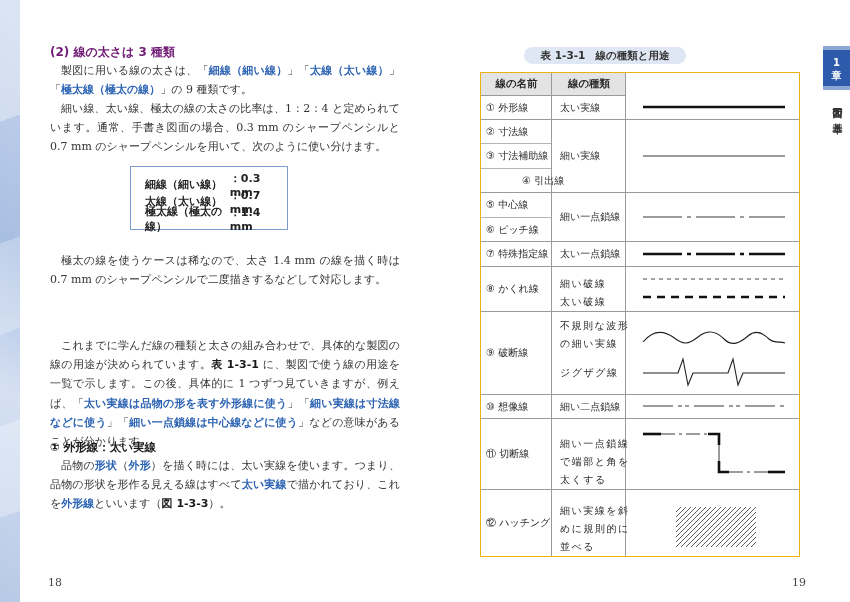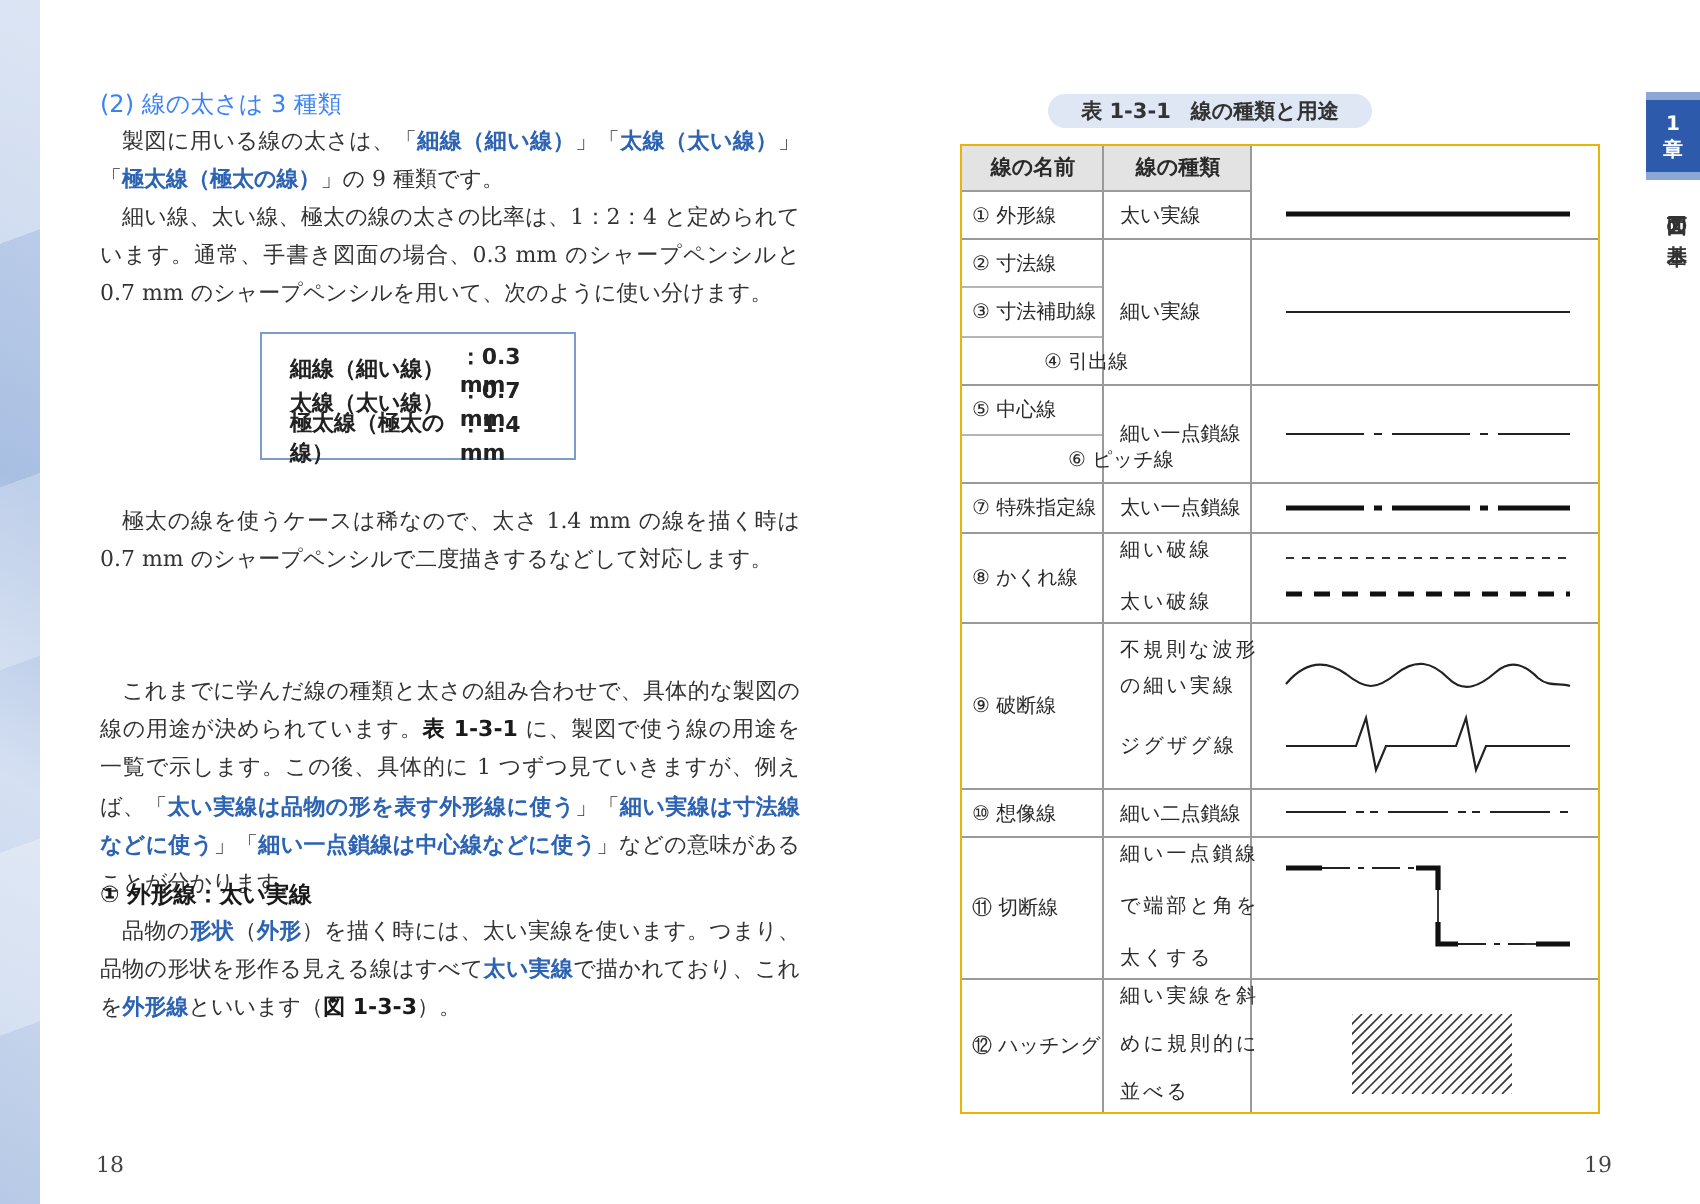--- a/index.html
+++ b/index.html
@@ -15,21 +15,21 @@
       linear-gradient(160deg, rgba(255,255,255,0.35) 0 20%, transparent 20% 40%, rgba(255,255,255,0.25) 40% 55%, transparent 55% 70%, rgba(255,255,255,0.3) 70% 85%, transparent 85%),
       linear-gradient(30deg, #b7c9e6 0%, #d5e0f2 35%, #a9bfe2 60%, #c9d7ee 100%);
   }
   .page { position: absolute; top: 0; height: 602px; }
   .page-left { left: 20px; width: 405px; }
   .page-right { left: 425px; width: 425px; }
 
   .sec-title {
     position: absolute; left: 30px; top: 44px;
     font-family: "DejaVu Sans", "Liberation Sans", sans-serif;
-    font-weight: normal; font-size: 12px; color: #3b82f6;
+    font-weight: bold; font-size: 12px; color: #701a75;
   }
   .para {
     position: absolute; left: 30px; width: 350px;
     font-size: 11px; line-height: 19.2px; color: #333;
     text-align: justify; margin: 0;
   }
   .hl {
     color: #2c63b3; font-weight: bold;
     font-family: "DejaVu Sans", "Liberation Sans", sans-serif;
   }
@@ -80,21 +80,21 @@
     display: flex; align-items: center;
   }
   .hdr {
     background: #e3e3e3; justify-content: center; font-weight: bold; font-size: 10.5px;
     border-bottom: 1px solid #9a9a9a;
   }
   .vline { position: absolute; top: 0; bottom: 0; width: 1px; background: #9a9a9a; }
   .hline { position: absolute; left: 0; right: 0; height: 1px; background: #9a9a9a; }
   .hline.part { right: auto; }
   .hline.lt { background: #b5b5b5; }
-  .multi { flex-direction: column; align-items: flex-start; justify-content: space-between; line-height: 18px; padding-left: 8px; letter-spacing: 1.5px; }
+  .multi { flex-direction: column; align-items: flex-start; justify-content: flex-end; line-height: 18px; padding-left: 8px; letter-spacing: 1.5px; }
 
   .chapter-tab {
     position: absolute; left: 398px; top: 46px; width: 27px; height: 44px;
     background: #2e5aac; border-top: 4px solid #8ca6d6; border-bottom: 4px solid #8ca6d6;
     color: #fff; font-family: "DejaVu Sans", "Liberation Sans", sans-serif;
     font-size: 10px; font-weight: bold; text-align: center; line-height: 13px;
     padding-top: 6px; box-sizing: border-box;
   }
   .chapter-label {
     position: absolute; left: 405px; top: 100px; width: 14px;
@@ -167,21 +167,21 @@
     <div class="hline" style="top:238px;"></div>
     <div class="hline" style="top:321px;"></div>
     <div class="hline" style="top:345px;"></div>
     <div class="hline" style="top:416px;"></div>
 
     <div class="cell" style="left:5px; top:23px; height:23px;">① 外形線</div>
     <div class="cell" style="left:5px; top:47px; height:23px;">② 寸法線</div>
     <div class="cell" style="left:5px; top:71px; height:24px;">③ 寸法補助線</div>
     <div class="cell" style="left:5px; top:96px; height:23px;margin-left:36px;">④ 引出線</div>
     <div class="cell" style="left:5px; top:120px; height:24px;">⑤ 中心線</div>
-    <div class="cell" style="left:5px; top:145px; height:23px;margin-left:48px;">⑥ ピッチ線</div>
+    <div class="cell" style="left:5px; top:145px; height:23px;">⑥ ピッチ線</div>
     <div class="cell" style="left:5px; top:169px; height:24px;">⑦ 特殊指定線</div>
     <div class="cell" style="left:5px; top:194px; height:44px;">⑧ かくれ線</div>
     <div class="cell" style="left:5px; top:239px; height:82px;">⑨ 破断線</div>
     <div class="cell" style="left:5px; top:322px; height:23px;">⑩ 想像線</div>
     <div class="cell" style="left:5px; top:346px; height:70px;">⑪ 切断線</div>
     <div class="cell" style="left:5px; top:417px; height:66px;">⑫ ハッチング</div>
 
     <div class="cell" style="left:79px; top:23px; height:23px;">太い実線</div>
     <div class="cell" style="left:79px; top:47px; height:72px;">細い実線</div>
     <div class="cell" style="left:79px; top:120px; height:48px;">細い一点鎖線</div>

